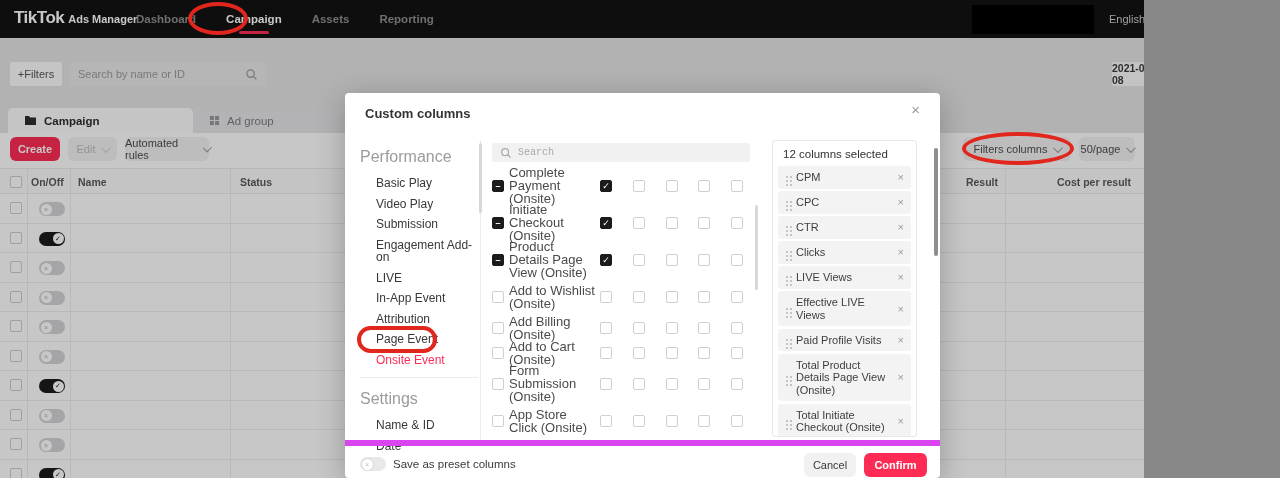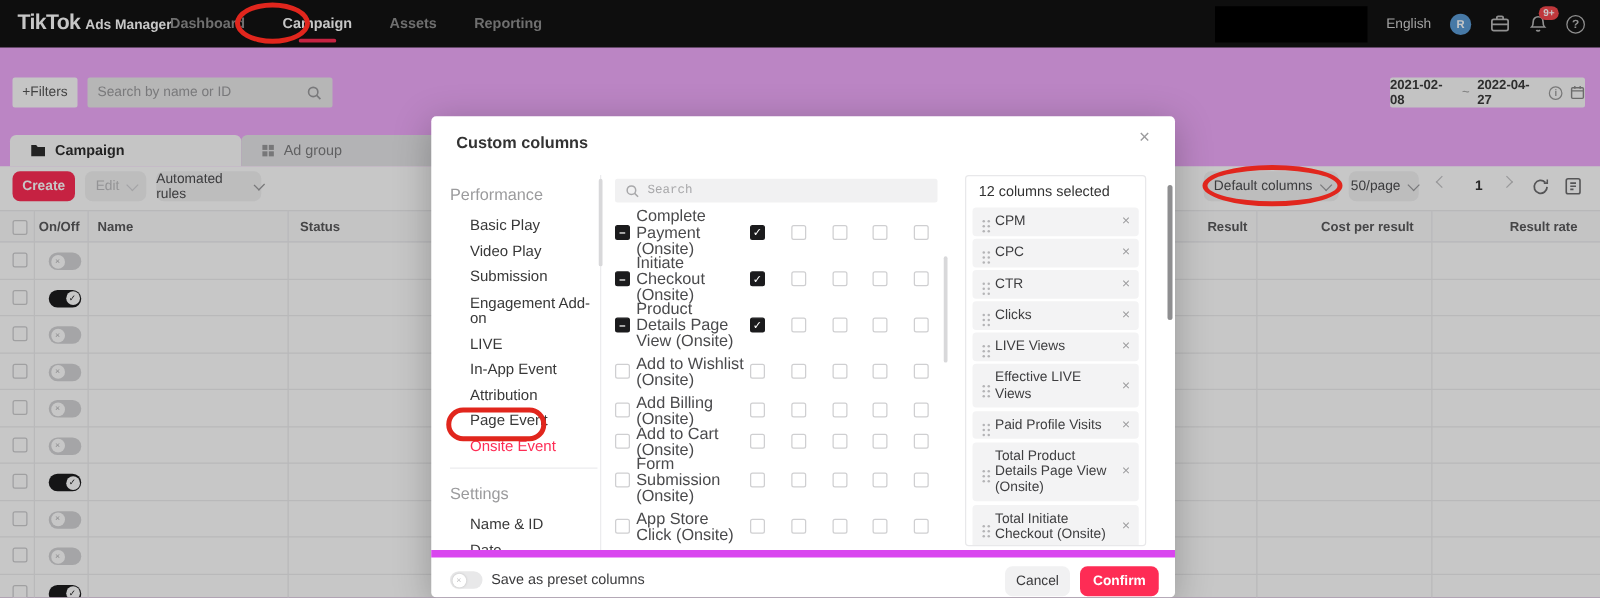--- a/index.html
+++ b/index.html
@@ -1,18 +1,18 @@
 <!DOCTYPE html>
 <html><head>
 <meta charset="utf-8">
 <style>
   * { margin:0; padding:0; box-sizing:border-box; }
   html,body { background:#888; }
-  .screen{ position:relative; width:1280px; height:478px; overflow:hidden;
-    background:#f0abfc; font-family:"Liberation Sans",sans-serif; }
+  .screen{ position:relative; width:1144px; height:478px; overflow:hidden;
+    background:#e5e5e5; font-family:"Liberation Sans",sans-serif; }
 
   
   .topbar{ position:absolute; left:0; top:0; width:1280px; height:38px; background:#121212; z-index:1; }
   .logo{ position:absolute; left:14px; top:8px; color:#fff; white-space:nowrap; }
   .logo .t1{ font-size:17px; font-weight:800; letter-spacing:-0.5px; }
   .logo .t2{ font-size:11px; font-weight:700; margin-left:4px; }
   .nav{ position:absolute; left:136px; top:0; height:38px; display:flex; gap:30px; align-items:center; }
   .nav-item{ position:relative; font-size:11.5px; font-weight:600; color:#8f8f8f; height:38px; line-height:38px; cursor:pointer; }
   .nav-item.active{ color:#fff; }
   .nav-item.active::after{ content:""; position:absolute; left:50%; transform:translateX(-50%);
@@ -89,21 +89,21 @@
   
   .dim{ position:absolute; inset:0; background:rgba(0,0,0,0.22); z-index:10; }
 
   
   .modal{ position:absolute; left:345px; top:93px; width:595px; height:385px; background:#fff;
     border-radius:4px; box-shadow:0 6px 30px rgba(0,0,0,0.25); z-index:20; }
   .modal-title{ position:absolute; left:20px; top:13px; font-size:13px; font-weight:600; color:#333; }
   .modal-close{ position:absolute; right:20px; top:8px; font-size:15px; color:#9b9b9d; cursor:pointer; }
 
   .cats{ position:absolute; left:15px; top:50px; width:118px; }
-  .cat-title{ font-size:13px; color:#9b9b9d; padding:5px 0 7px; }
+  .cat-title{ font-size:16px; color:#9b9b9d; padding:5px 0 7px; }
   .cat-item{ font-size:12px; color:#383838; padding:4px 0 4px 16px; line-height:12.5px; cursor:pointer; }
   .cat-item.active{ color:#fe2c55; }
   .cat-hr{ height:1px; background:#ececee; margin:7px 0 7px; }
   .side-rail{ position:absolute; left:135px; top:47px; width:1px; height:300px; background:#ececee; }
   .side-thumb{ position:absolute; left:134px; top:50px; width:3px; height:70px; background:#d8d8da; border-radius:2px; }
 
   .mid{ position:absolute; left:145px; top:50px; width:272px; }
   .msearch{ position:relative; left:2px; width:258px; height:19px; background:#f1f1f2; border-radius:2px;
     display:flex; align-items:center; gap:6px; padding:0 8px; }
   .msearch input{ flex:1; border:0; background:transparent; outline:none; font-size:10px; color:#555;
@@ -235,21 +235,21 @@
     <div class="btn btn-create">Create</div>
     <div class="btn btn-gray btn-edit">
       <span>Edit</span>
       <span class="chev" style="border-color:#d2d2d4;"></span>
     </div>
     <div class="btn btn-gray btn-rules">
       <span>Automated rules</span>
       <span class="chev"></span>
     </div>
     <div class="btn btn-gray btn-cols">
-      <span>Default columns</span>
+      <span>Filters columns</span>
       <span class="chev"></span>
     </div>
     <div class="btn btn-gray btn-psize">
       <span>50/page</span>
       <span class="chev"></span>
     </div>
     <span class="pag-chev pag-prev"></span>
     <div class="pag-num">1</div>
     <span class="pag-chev pag-next"></span>
     <div class="ic-btn ic-refresh">

